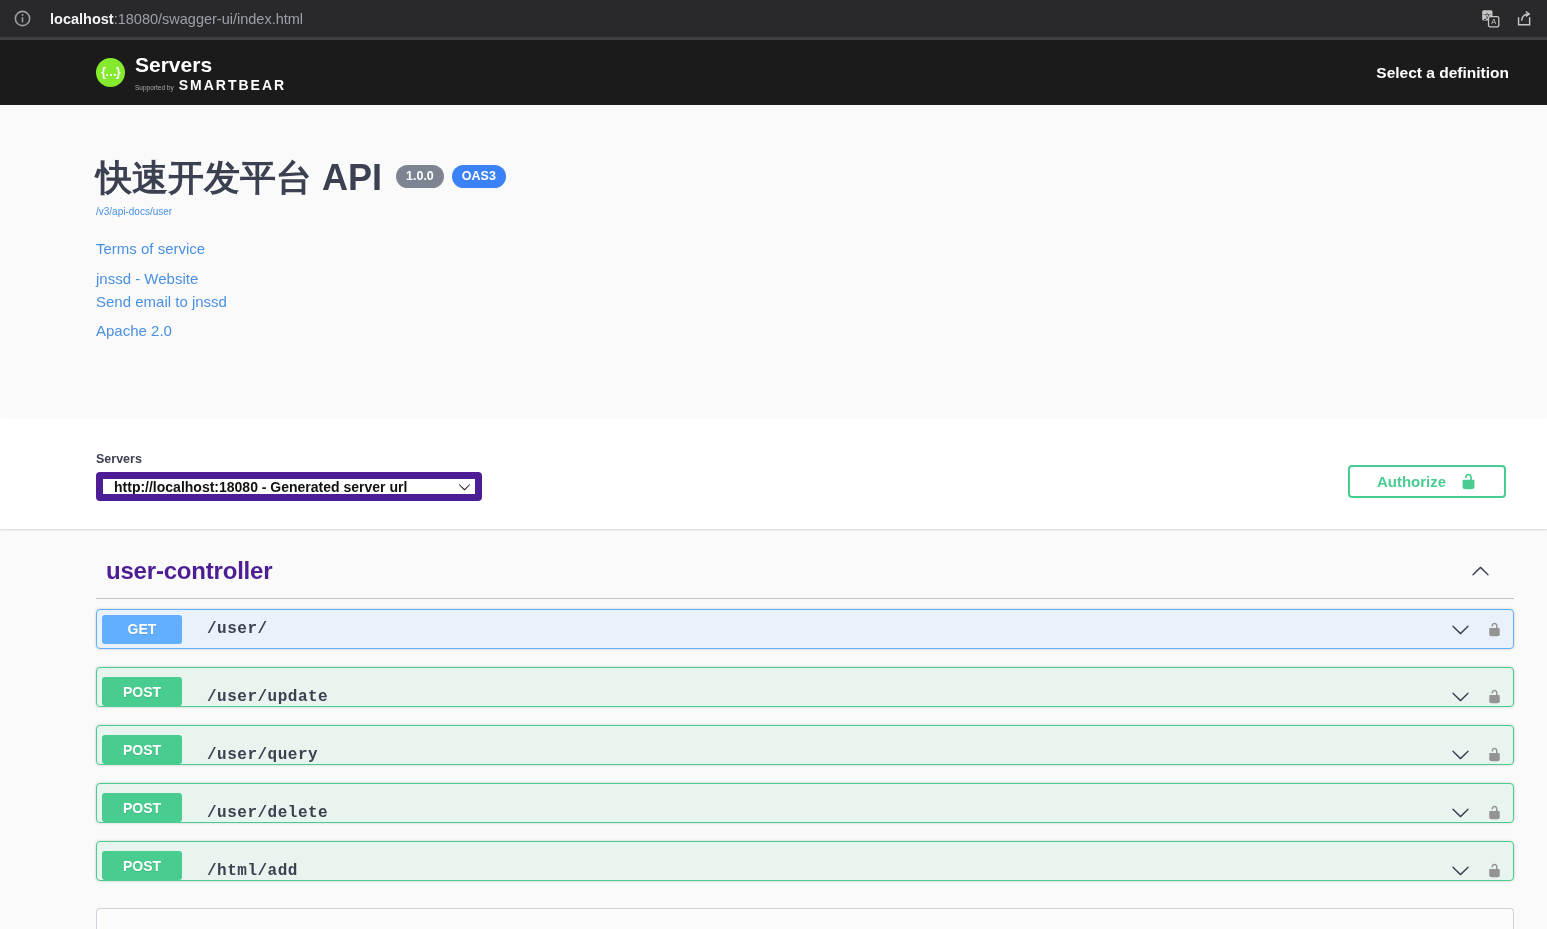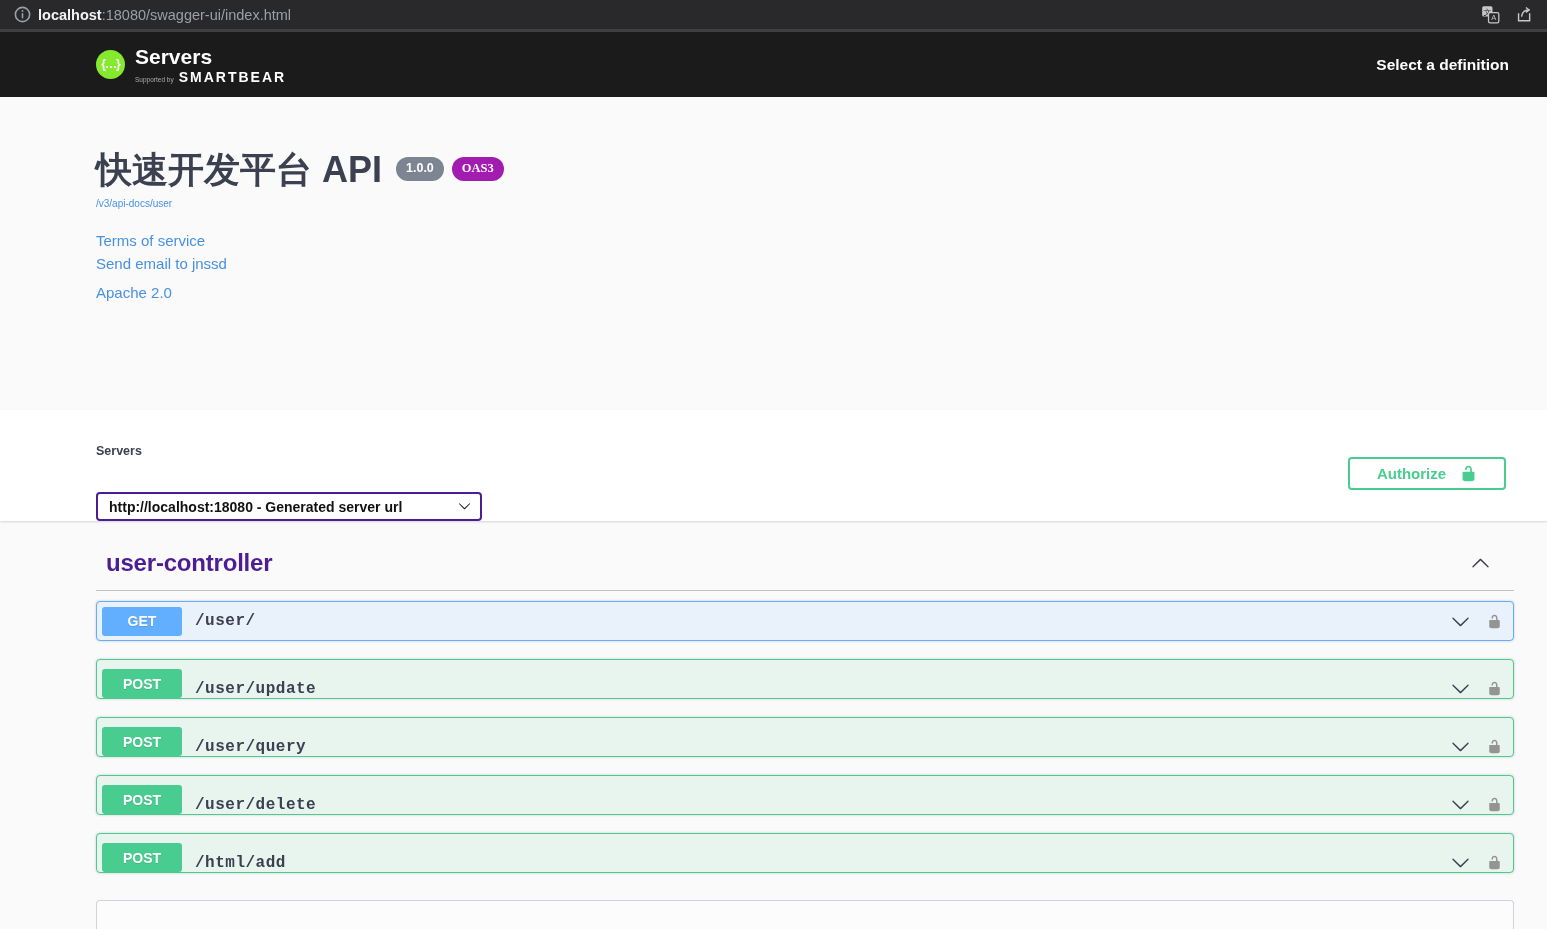--- a/index.html
+++ b/index.html
@@ -6,22 +6,22 @@
   html,body { margin:0; padding:0; }
   body {
     width:1547px; height:929px; overflow:hidden;
     background:#fafafa;
     font-family:"Liberation Sans", sans-serif;
     color:#3b4151;
   }
 
   
   .browser-bar{
-    height:32px; background:#29292c; border-bottom:3px solid #3f3f42;
-    display:flex; align-items:center; padding:14px 13px; gap:6px;
+    height:40px; background:#29292c; border-bottom:3px solid #3f3f42;
+    display:flex; align-items:center; padding:14px 13px; gap:18px;
   }
   .browser-bar .url{ flex:1; font-size:14.5px; color:#9aa0a6; white-space:nowrap; }
   .browser-bar .url .host{ color:#f1f3f4; font-weight:700; }
   .bicon{ width:19px; height:19px; flex:0 0 auto; }
   .browser-icons{ display:flex; align-items:center; gap:15px; margin-left:10px; }
 
   
   .topbar{ height:65px; background:#1b1b1b; display:flex; align-items:center; }
   .topbar-inner{ width:100%; padding:0 38px 0 96px; display:flex; align-items:center; justify-content:space-between; }
   .logo{ display:flex; align-items:center; gap:10px; }
@@ -49,36 +49,36 @@
   }
   .definition-select{ width:405px; height:30px; border:2px solid #5c9e31; }
 
   
   .info-section{ height:313px; padding:54px 0 0 96px; }
   .title-row{ display:flex; align-items:flex-start; gap:10px; }
   .api-title{ margin:0; font-size:36px; font-weight:700; color:#3b4151; line-height:1.05; }
   .badges{ display:flex; gap:8px; margin-top:6px; margin-left:4px; }
   .badge{ color:#fff; font-size:12.5px; font-weight:700; padding:4px 10px 5px; border-radius:57px; }
   .badge.version{ background:#7d8492; }
-  .badge.oas{ background:#a21caf;font-family:Liberation Serif, serif; }
+  .badge.oas{ background:#3b82f6; }
   .spec-link{ display:inline-block; margin-top:9px; font-size:10px; color:#4990e2; text-decoration:none; }
   .description{ margin-top:25px; font-size:14.5px; color:#3b4151; }
   .ilink{ display:block; font-size:15px; color:#4990e2; text-decoration:none; }
   .ilink.terms{ margin-top:21px; }
   .ilink.website{ margin-top:13px; }
   .ilink.email{ margin-top:6px; }
   .ilink.license{ margin-top:12px; }
 
   
   .scheme-container{
     height:111px; background:#fff; box-shadow:0 1px 2px 0 rgba(0,0,0,.15);
     padding:34px 41px 0 96px; display:flex; justify-content:space-between; align-items:flex-start;
   }
   .servers-label{ font-size:12.5px; font-weight:700; color:#3b4151; margin-bottom:6px; }
-  .servers-select{ width:386px; height:29px; border:2px solid #4c1d95; font-weight:700; color:#3b4151;margin-top:28px; }
+  .servers-select{ width:386px; height:29px; border:7px solid #4c1d95; font-weight:700; color:#3b4151; }
   .authorize-btn{
     margin-top:13px; width:158px; height:33px; background:transparent;
     border:2px solid #49cc90; border-radius:4px; color:#49cc90;
     font-weight:700; font-size:15px; font-family:"Liberation Sans",sans-serif;
     display:flex; align-items:center; justify-content:center; gap:14px; cursor:pointer;
   }
   .authorize-btn .lock{ width:17px; height:17px; fill:#49cc90; }
 
   
   .operations{ padding:16px 33px 0 96px; }
@@ -86,21 +86,21 @@
     display:flex; justify-content:space-between; align-items:center;
     padding:12px 24px 13px 10px; border-bottom:1px solid rgba(59,65,81,.3);
   }
   .section-title{ margin:0; font-size:24px; font-weight:700; color:#4c1d95; letter-spacing:-0.2px; line-height:28px; }
   .expand-btn{ background:none; border:none; padding:0; cursor:pointer; line-height:0; }
   .expand-btn svg{ width:19px; height:19px; fill:#3b4151; }
 
   .endpoint-list{ margin-top:10px; }
   .opblock{
     display:flex; align-items:center; height:40px; border:1px solid; border-radius:4px;
-    margin-bottom:18px; padding:0 5px; box-shadow:0 0 3px rgba(0,0,0,.19); cursor:pointer;
+    margin-bottom:18px; padding:0 5px; box-shadow:0 0 3px rgba(0,0,0,.19); cursor:pointer;gap:12px;
   }
   .opblock.get{ background:#e9f1fb; border-color:#61affe; }
   .opblock.post{ background:#e8f5ee; border-color:#49cc90;align-items:flex-end; }
   .method-badge{
     width:80px; height:29px; border:none; border-radius:3px; color:#fff; font-weight:700;
     font-size:14px; font-family:"Liberation Sans",sans-serif;
     display:flex; align-items:center; justify-content:center;
     text-shadow:0 1px 0 rgba(0,0,0,.1); cursor:pointer;
   }
   .opblock.get .method-badge{ background:#61affe; }
@@ -167,20 +167,21 @@
 <div class="info-section">
   <div class="title-row">
     <h1 class="api-title">快速开发平台 API</h1>
     <span class="badges">
       <span class="badge version">1.0.0</span>
       <span class="badge oas">OAS3</span>
     </span>
   </div>
   <a class="spec-link" href="#">/v3/api-docs/user</a>
   <a class="ilink terms" href="#">Terms of service</a>
+  <a class="ilink website" href="#">jnssd - Website</a>
   <a class="ilink email" href="#">Send email to jnssd</a>
   <a class="ilink license" href="#">Apache 2.0</a>
 </div>
 
 <div class="scheme-container">
   <div class="servers-block">
     <div class="servers-label">Servers</div>
     <span class="select-wrap">
       <select class="servers-select">
         <option>http://localhost:18080 - Generated server url</option>

